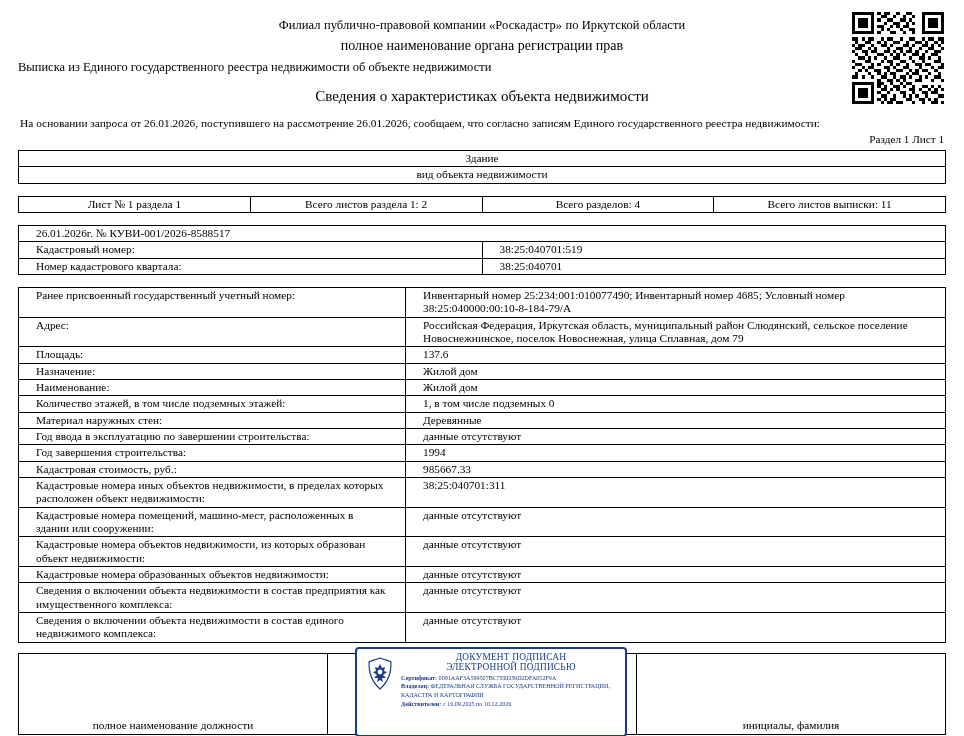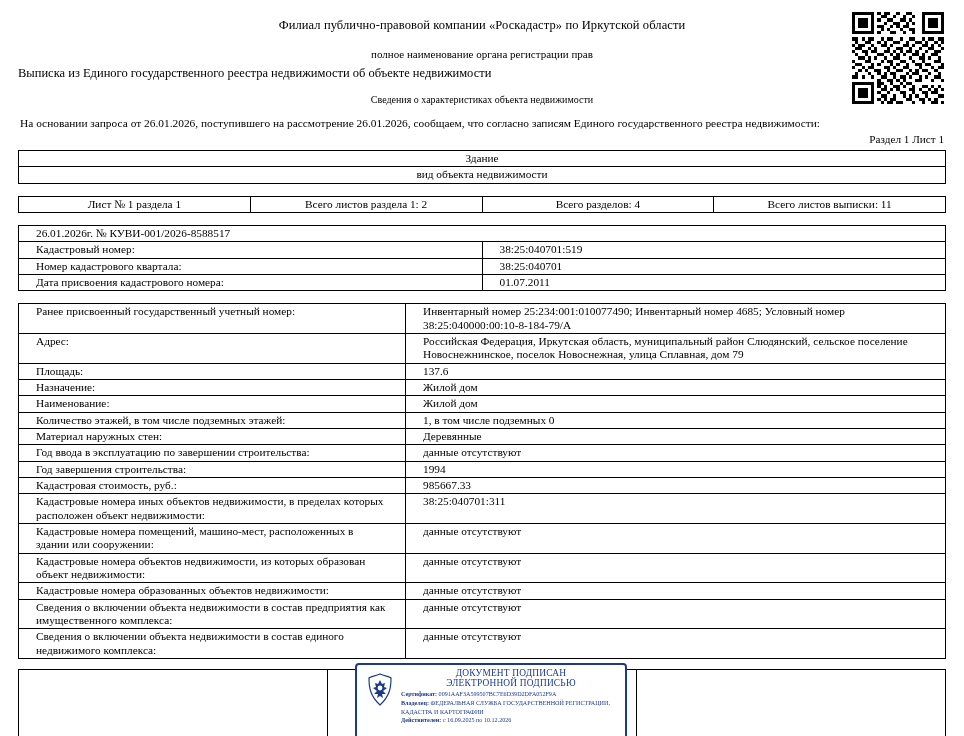--- a/index.html
+++ b/index.html
@@ -23,31 +23,31 @@
     padding: 10px 18px 0 18px;
   }
   .hdr-line1 {
     text-align: center;
     font-size: 12.5px;
     margin-top: 8px;
     letter-spacing: 0.1px;
   }
   .hdr-sub {
     text-align: center;
-    font-size: 11px;
-    margin-top: 15px;
+    font-size: 14px;
+    margin-top: 5px;
   }
   .hdr-line2 {
     text-align: left;
     font-size: 12.5px;
     margin-top: 6px;
   }
   .hdr-line3 {
     text-align: center;
-    font-size: 10px;
+    font-size: 15px;
     margin-top: 13px;
   }
   .basis {
     font-size: 11.4px;
     margin-top: 12px;
     text-align: justify;
     padding-left: 2px;
     padding-right: 2px;
   }
   .section-right {
@@ -406,24 +406,20 @@
       <td colspan="2">26.01.2026г. № КУВИ-001/2026-8588517</td>
     </tr>
     <tr>
       <td class="lbl">Кадастровый номер:</td>
       <td>38:25:040701:519</td>
     </tr>
     <tr>
       <td class="lbl">Номер кадастрового квартала:</td>
       <td>38:25:040701</td>
     </tr>
-    <tr>
-      <td class="lbl">Дата присвоения кадастрового номера:</td>
-      <td>01.07.2011</td>
-    </tr>
   </tbody>
     </table>
 
   <div class="gap"></div>
 
   <table class="tbl">
     <tbody>
         <tr>
       <td class="lbl">Ранее присвоенный государственный учетный номер:</td>
       <td>Инвентарный номер 25:234:001:010077490; Инвентарный номер 4685; Условный номер 38:25:040000:00:10-8-184-79/А</td>

